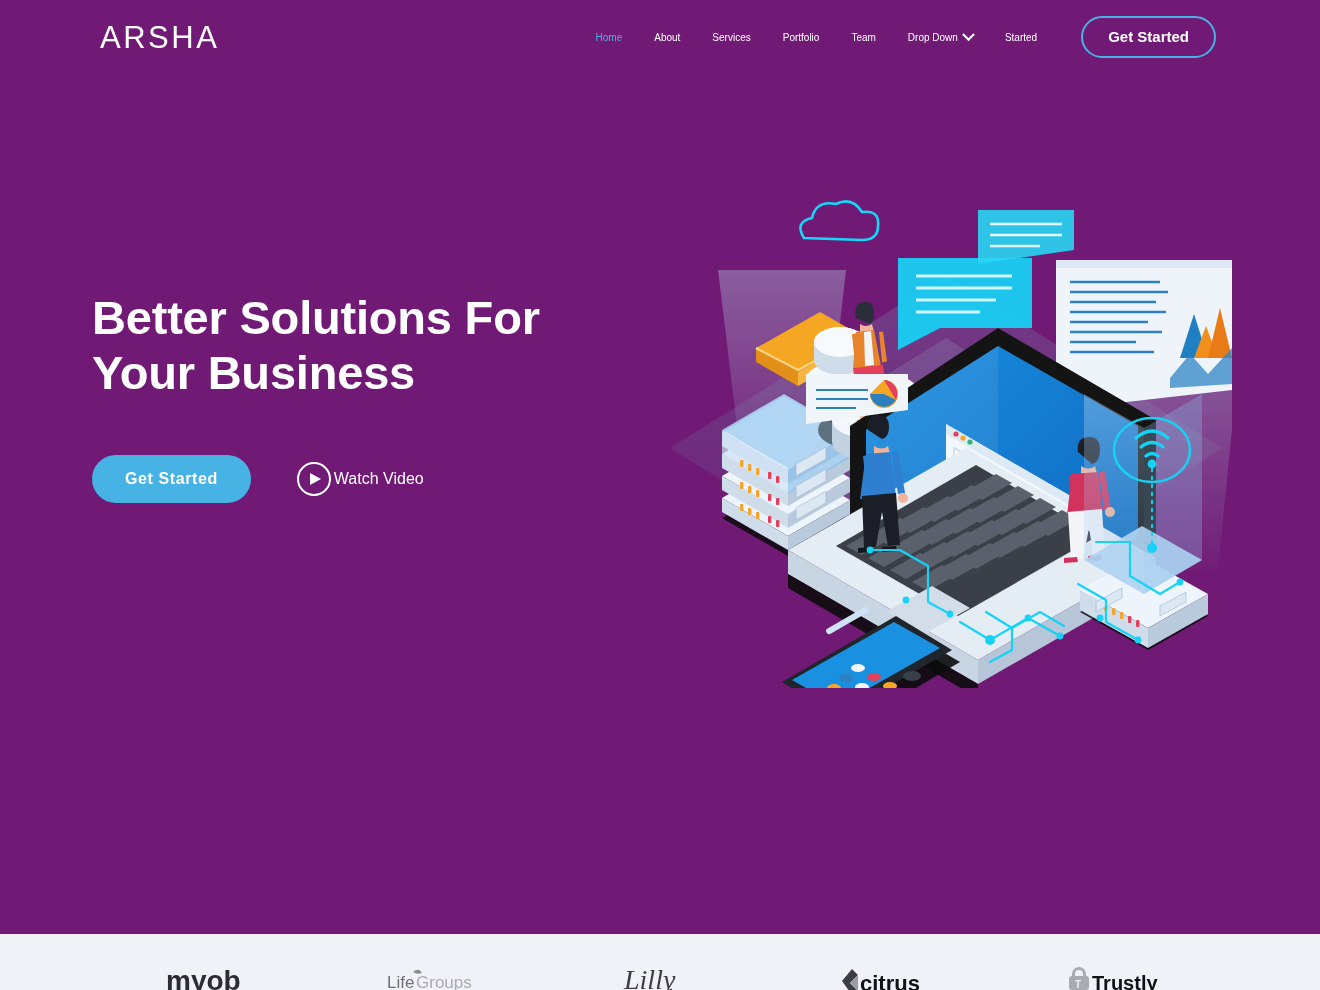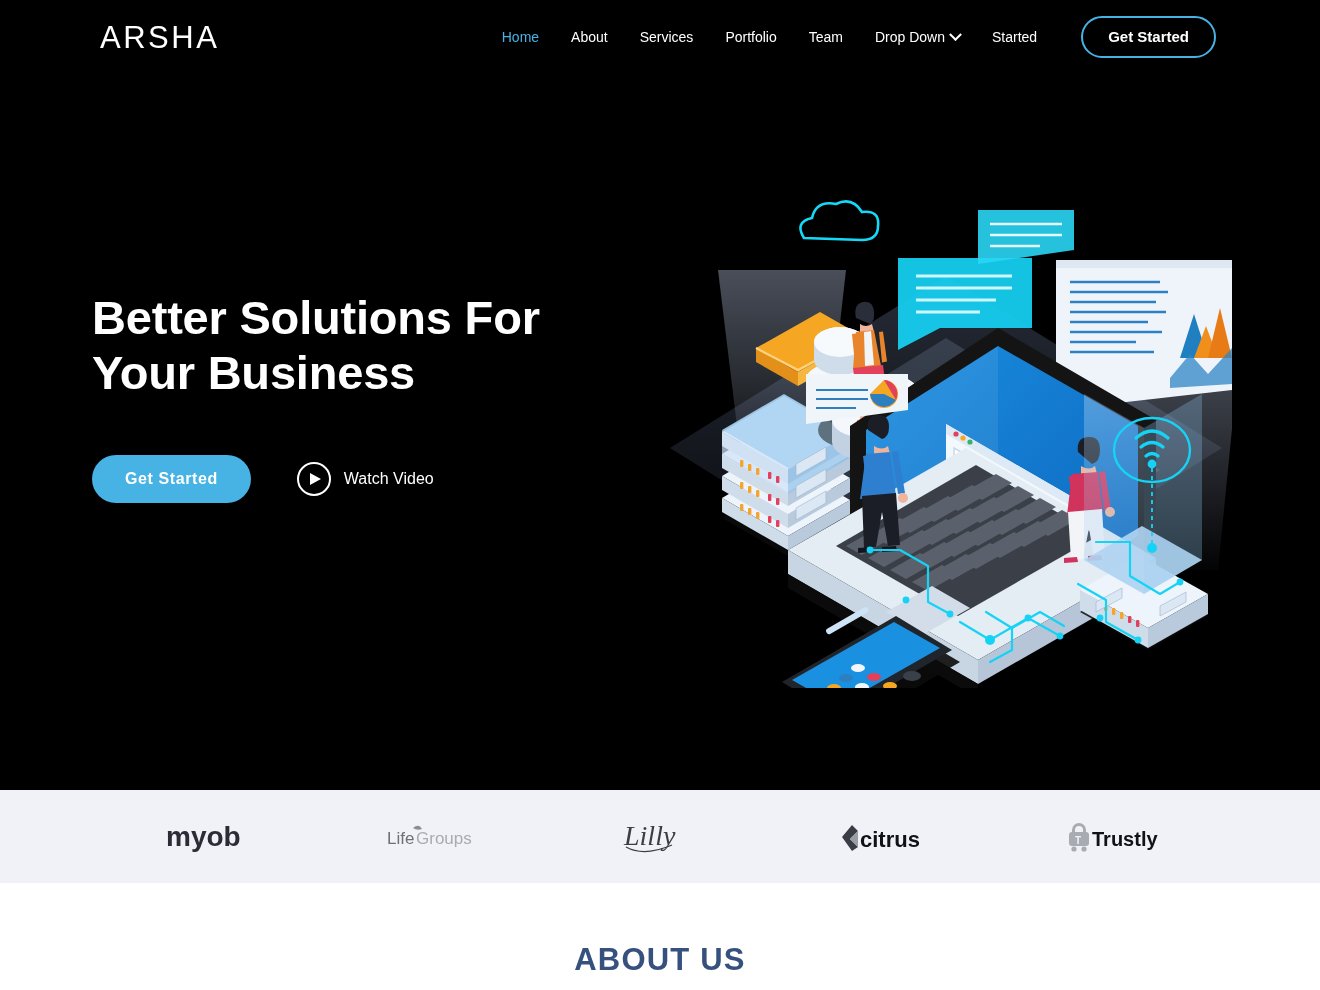--- a/index.html
+++ b/index.html
@@ -7,22 +7,22 @@
     width: 1320px; height: 990px;
     overflow: hidden;
     font-family: "Liberation Sans", sans-serif;
     background: #ffffff;
   }
 
   
   .hero {
     position: relative;
     width: 1320px;
-    height: 790px;
-    background: #000000;
+    height: 934px;
+    background: #701a75;
     overflow: hidden;
   }
 
   
   .header {
     position: absolute;
     top: 0; left: 0;
     width: 1320px;
     height: 74px;
     display: flex;
@@ -39,21 +39,21 @@
     user-select: none;
   }
   .nav {
     margin-left: auto;
     margin-right: 104px;
     display: flex;
     align-items: center;
   }
   .nav-item {
     color: #ffffff;
-    font-size: 14px;
+    font-size: 10px;
     font-weight: 400;
     padding: 0 16px;
     white-space: nowrap;
     cursor: pointer;
     display: flex;
     align-items: center;
     gap: 6px;
   }
   .nav-item.active { color: #47b2e4; }
   .caret {
@@ -116,21 +116,21 @@
     cursor: pointer;
     line-height: 1.35;
   }
   .watch {
     display: flex;
     align-items: center;
     margin-left: 46px;
     color: #ffffff;
     font-size: 16px;
     cursor: pointer;
-    gap: 13px;
+    gap: 3px;
   }
   .play-circle {
     width: 34px; height: 34px;
     border-radius: 50%;
     border: 2.5px solid #ffffff;
     display: flex; align-items: center; justify-content: center;
   }
   .play-tri {
     width: 0; height: 0;
     border-left: 11px solid #ffffff;

